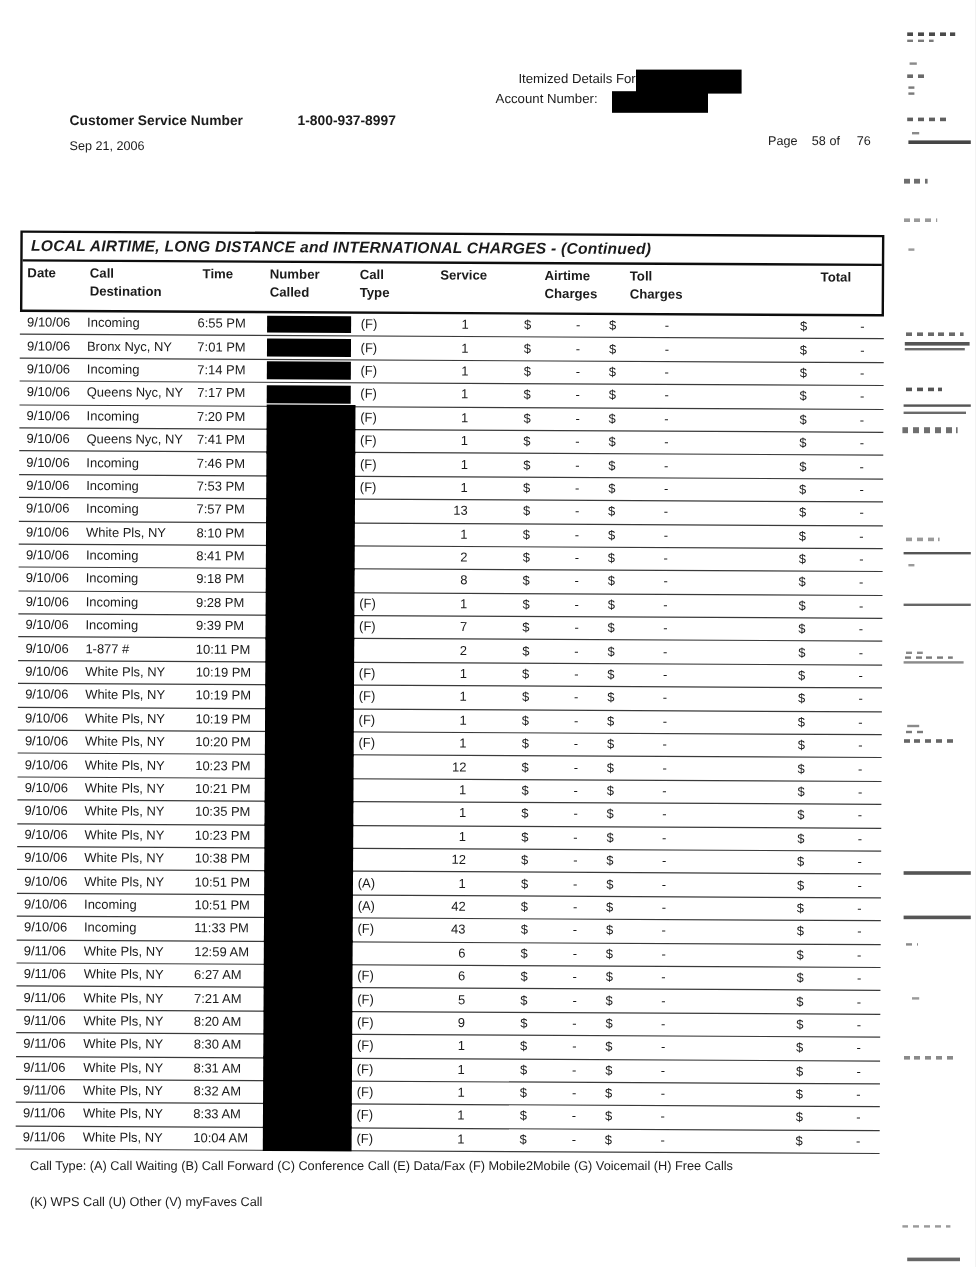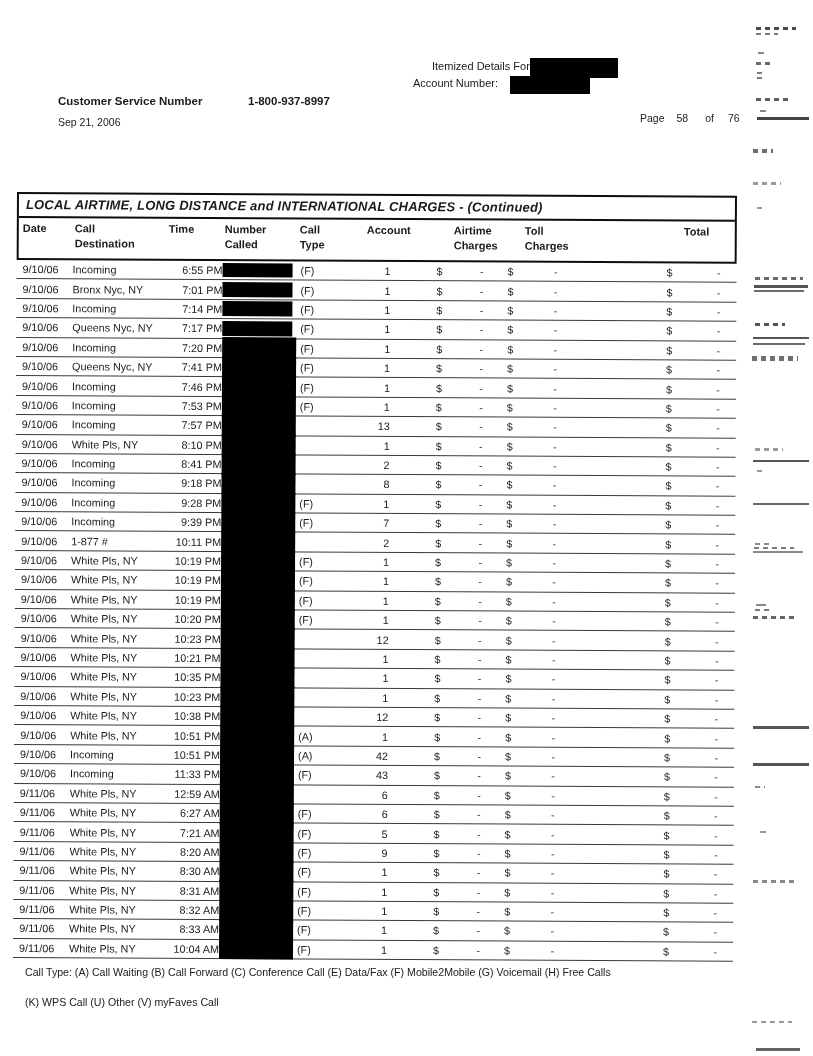--- a/index.html
+++ b/index.html
@@ -11,42 +11,42 @@
   .lbl-account{left:413px;top:77px;}
   .redact-head{position:absolute;background:#000;}
   .rh1{left:530px;top:58px;width:88px;height:20px;}
   .rh2{left:510px;top:76px;width:80px;height:18px;}
   .cs-row{position:absolute;left:58px;top:95px;font-size:11.5px;font-weight:bold;}
   .cs-number{position:absolute;left:248px;top:95px;font-size:11.5px;font-weight:bold;}
   .stmt-date{position:absolute;left:58px;top:116px;font-size:10.5px;}
   .page-ind{position:absolute;left:640px;top:112px;font-size:10.5px;}
   .page-ind span{display:inline-block;}
   .pi-cur{margin-left:12px;}
-  .pi-of{margin-left:17px;}
+  .pi-of{margin-left:3px;}
   .pi-tot{margin-left:14px;}
   
   .bill-table{position:absolute;left:17px;top:192px;width:720px;
               transform:rotate(.3deg);transform-origin:0 0;}
   .tbl-head-box{border:2.5px solid #0d0d0d;box-sizing:border-box;}
   .tbl-title{height:24px;border-bottom:2.5px solid #0d0d0d;box-sizing:border-box;
              font-size:13px;font-weight:bold;font-style:italic;
              padding:3px 0 0 7px;letter-spacing:.2px;}
   .tbl-cols{position:relative;height:40px;}
   .col-lab{position:absolute;top:3px;font-size:11px;font-weight:bold;
            line-height:15px;white-space:pre-line;}
   .cl-0{left:4px;} .cl-1{left:56px;} .cl-2{left:150px;} .cl-3{left:206px;}
   .cl-4{left:281px;} .cl-5{left:348px;} .cl-6{left:435px;} .cl-7{left:506px;}
   .cl-8{left:665px;}
   .tbl-body{}
   .trow{position:relative;display:flex;height:19.4px;align-items:center;
         border-bottom:1.2px solid #3a3a3a;font-size:10.8px;box-sizing:border-box;}
   .c{display:block;box-sizing:border-box;white-space:nowrap;overflow:visible;}
   .c.date{width:56px;padding-left:6px;}
   .c.dest{width:92px;}
-  .c.time{width:58px;text-align:right;}
+  .c.time{width:58px;text-align:left;}
   .c.num{width:76px;position:relative;height:100%;}
   .redact{position:absolute;left:0;background:#000;z-index:2;}
   .redact.boxed{top:1.5px;bottom:2px;width:70px;}
   .redact.bar{top:-1.2px;bottom:-1.3px;width:74px;}
   .c.type{width:48px;padding-left:2px;}
   .c.min{width:44px;text-align:right;}
   .c.money{display:flex;justify-content:space-between;}
   .c.airtime{width:96px;padding-left:46px;padding-right:3px;}
   .c.toll{width:75px;padding-left:21px;padding-right:4px;}
   .c.total{width:175px;padding-left:105px;padding-right:16px;}
@@ -81,21 +81,21 @@
       <div class="tbl-title">LOCAL AIRTIME, LONG DISTANCE and INTERNATIONAL CHARGES  - (Continued)</div>
       <div class="tbl-cols">
         <span class="col-lab cl-0">Date</span>
         <span class="col-lab cl-1">Call
 Destination</span>
         <span class="col-lab cl-2">Time</span>
         <span class="col-lab cl-3">Number
 Called</span>
         <span class="col-lab cl-4">Call
 Type</span>
-        <span class="col-lab cl-5">Account</span>
+        <span class="col-lab cl-5">Service</span>
         <span class="col-lab cl-6">Airtime
 Charges</span>
         <span class="col-lab cl-7">Toll
 Charges</span>
         <span class="col-lab cl-8">Total</span>
       </div>
     </div>
     <div class="tbl-body">
         <div class="trow">
       <span class="c date">9/10/06</span>

